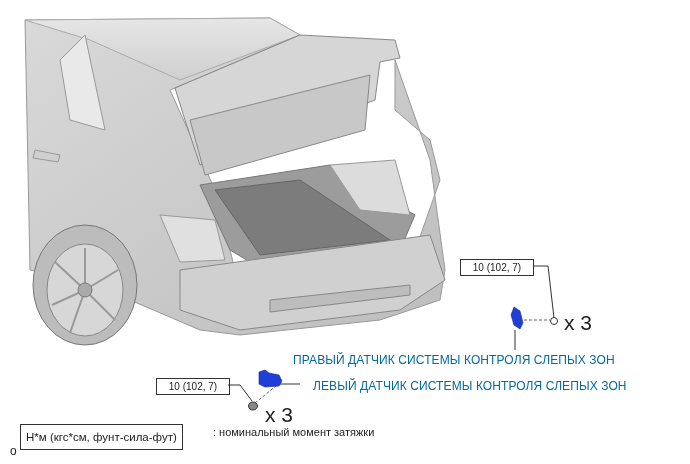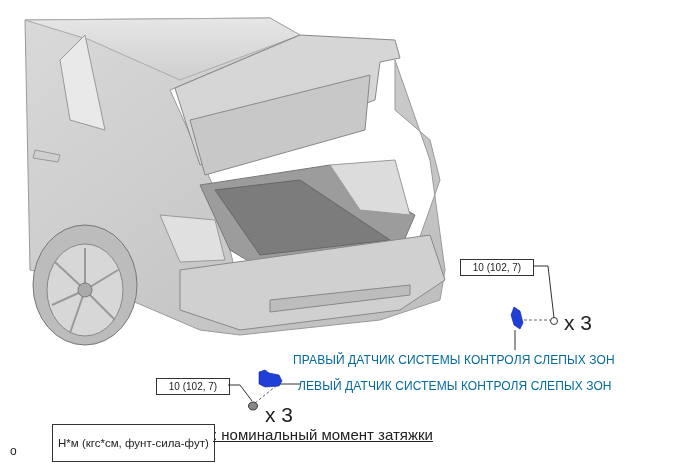--- a/index.html
+++ b/index.html
@@ -2,22 +2,22 @@
 <html><head>
 <meta charset="utf-8">
 <style>
   html,body{margin:0;padding:0;background:#fff;}
   body{width:690px;height:464px;position:relative;overflow:hidden;font-family:"Liberation Sans",sans-serif;color:#222;}
   .abs{position:absolute;}
   #car{position:absolute;left:0;top:0;}
   .tbox{position:absolute;border:1px solid #333;background:#fff;font-size:10px;line-height:15px;text-align:center;color:#222;}
   .lbl{position:absolute;font-size:12px;white-space:nowrap;color:#0369a1;letter-spacing:0.1px;}
   .x3{position:absolute;font-size:21px;color:#222;}
-  .legend-box{position:absolute;border:1px solid #333;font-size:11.5px;line-height:16px;padding:10px 5px;white-space:nowrap;background:#fff;margin-left:32px;}
-  .legend-text{position:absolute;font-size:15px;white-space:nowrap;text-decoration:underline;}
+  .legend-box{position:absolute;border:1px solid #333;font-size:11.5px;line-height:16px;padding:4px 5px;white-space:nowrap;background:#fff;}
+  .legend-text{position:absolute;font-size:11px;white-space:nowrap;}
   .note-o{position:absolute;font-size:12px;}
 </style>
 </head>
 <body>
 
 <svg id="car" width="460" height="350" viewBox="0 0 460 350">
   <defs>
     <linearGradient id="body" x1="0" y1="0" x2="1" y2="1">
       <stop offset="0" stop-color="#d9d9d9"></stop>
       <stop offset="1" stop-color="#bdbdbd"></stop>
@@ -82,17 +82,17 @@
   <line x1="27" y1="33" x2="48" y2="16" stroke="#666" stroke-width="1" stroke-dasharray="3,2"></line>
   <line x1="52" y1="14" x2="72" y2="14" stroke="#333" stroke-width="1"></line>
 </svg>
 <svg class="abs" style="left:255px;top:368px;" width="30" height="22">
   <path d="M4 4 L10 2 L14 5 L24 7 L27 13 L24 18 L10 19 L4 16 Z" fill="#1f3fd6" stroke="#102090" stroke-width="0.6"></path>
 </svg>
 <svg class="abs" style="left:247px;top:400px;" width="12" height="12">
   <ellipse cx="6" cy="6" rx="4.5" ry="4" fill="#888" stroke="#333" stroke-width="1"></ellipse>
 </svg>
 <div class="x3" style="left:265px;top:403px;">x 3</div>
-<div class="lbl" style="left:298px;top:379px;">ЛЕВЫЙ ДАТЧИК СИСТЕМЫ КОНТРОЛЯ СЛЕПЫХ ЗОН</div>
+<div class="lbl" style="left:313px;top:379px;">ЛЕВЫЙ ДАТЧИК СИСТЕМЫ КОНТРОЛЯ СЛЕПЫХ ЗОН</div>
 
 <div class="legend-box" style="left:20px;top:424px;">Н*м (кгс*см, фунт-сила-фут)</div>
 <div class="legend-text" style="left:213px;top:426px;">: номинальный момент затяжки</div>
 <div class="note-o" style="left:10px;top:444px;">o</div>
 
 </body></html>

